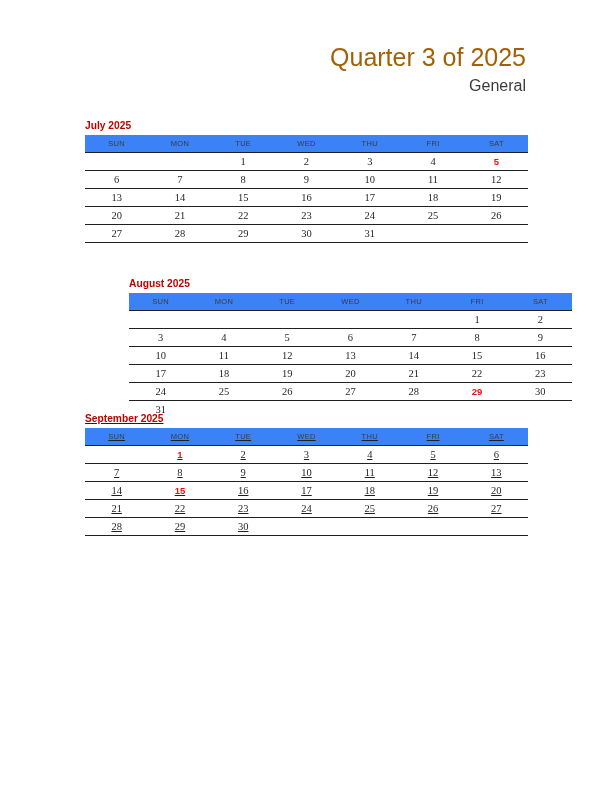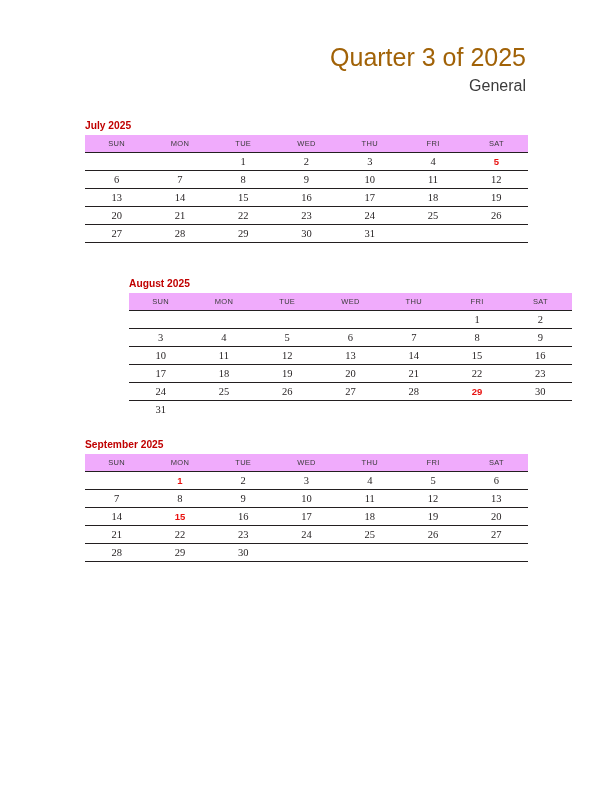--- a/index.html
+++ b/index.html
@@ -51,21 +51,21 @@
   
   .month { position:absolute; left:85px; width:443px; }
   .month-name {
     font-family:"Liberation Sans", sans-serif;
     font-size:11px; font-weight:bold; color:#c00000;
     letter-spacing:0px; margin-bottom:4px;
     transform:scaleX(0.93); transform-origin:left center;
   }
   table.cal { width:443px; border-collapse:collapse; table-layout:fixed; }
   table.cal th {
-    background:#f0abfc;
+    background:#3b82f6;
     font-family:"Liberation Sans", sans-serif;
     font-size:7.5px; font-weight:400; color:#3b3b3b;
     letter-spacing:0.3px;
     height:17px; vertical-align:middle;
     border:none;
   }
   table.cal td {
     font-family:"Liberation Serif", serif;
     font-size:10.5px; color:#231f20;
     text-align:center; height:18px; vertical-align:middle;
@@ -228,21 +228,21 @@
               <td></td>
               <td></td>
               <td></td>
               <td></td>
               <td></td>
               <td></td>
             </tr>
           </tbody>
         </table>
       </div>
-      <div class="month" style="top: 438px;">
+      <div class="month" style="top: 412px; text-decoration: underline;">
         <div class="month-name">September 2025</div>
         <table class="cal">
           <thead>
             <tr>
               <th>SUN</th>
               <th>MON</th>
               <th>TUE</th>
               <th>WED</th>
               <th>THU</th>
               <th>FRI</th>

